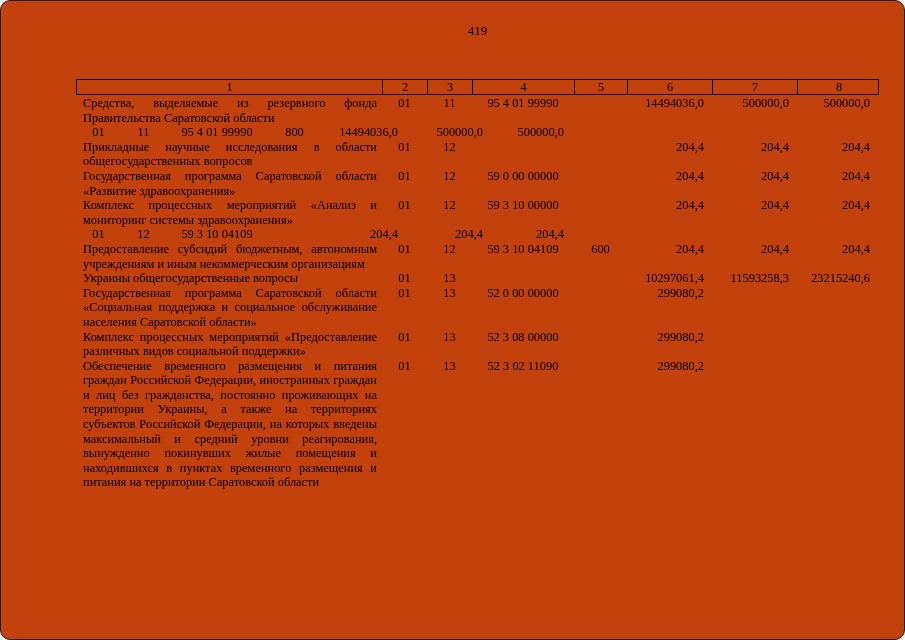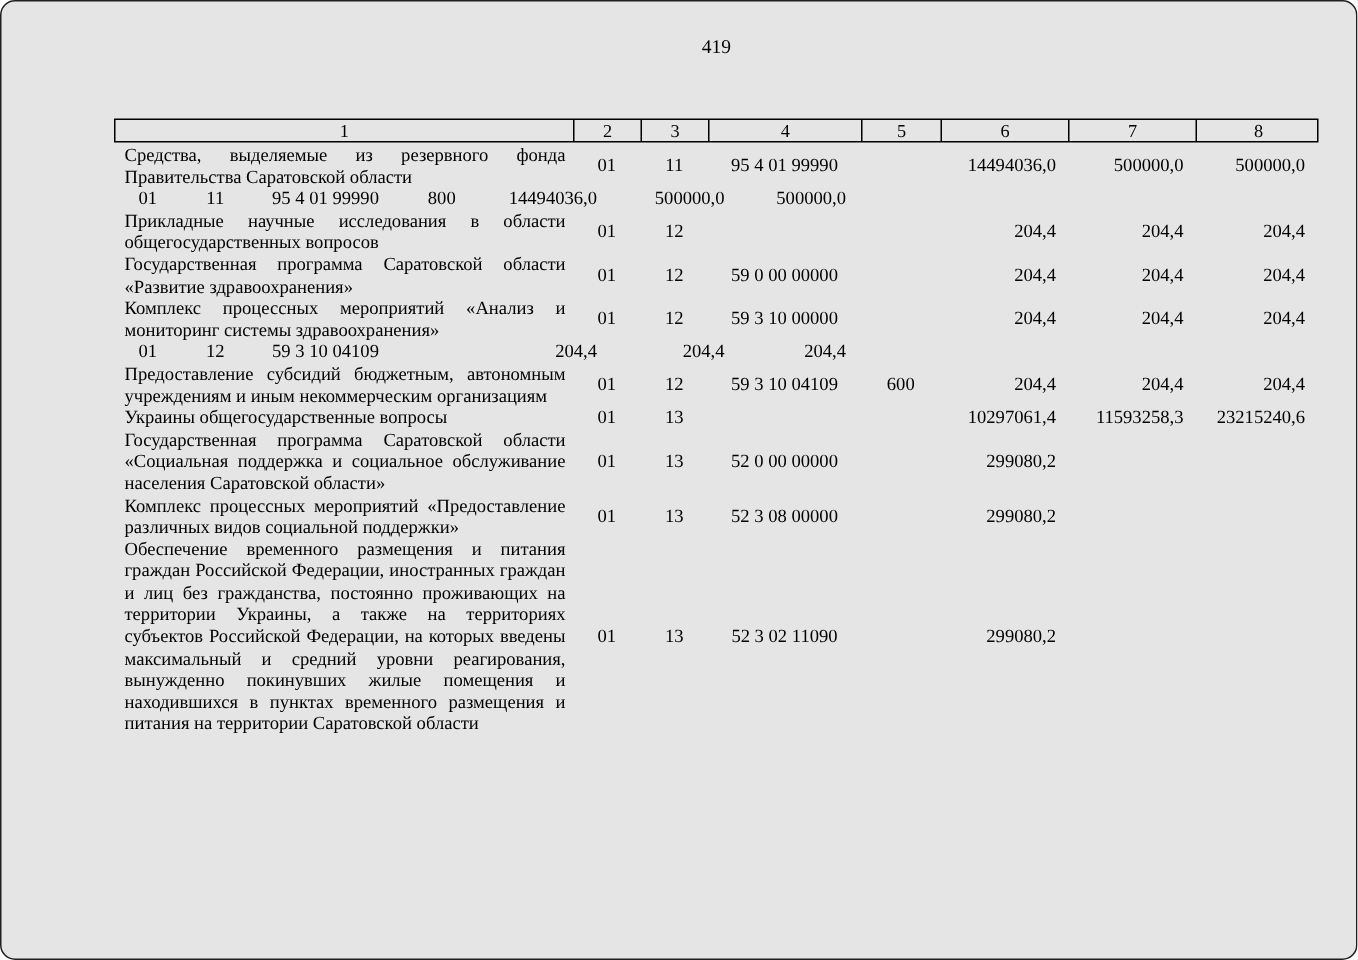--- a/index.html
+++ b/index.html
@@ -7,21 +7,21 @@
   body {
     font-family: "Liberation Serif", "DejaVu Serif", serif;
     color: #000;
     width: 905px;
     height: 640px;
   }
   .page {
     position: relative;
     width: 905px;
     height: 640px;
-    background: #e5e5e5;
+    background: #c2410c;
     border: 1px solid #1f1f1f;
     border-radius: 10px;
     overflow: hidden;
   }
   .page-number {
     position: absolute;
     top: 22px;
     left: 75px;
     width: 803px;
     text-align: center;
@@ -44,21 +44,21 @@
     text-align: center;
     padding: 0;
     font-size: 12.2px;
     line-height: 14px;
     border-right: 1px solid #000;
   }
   .thead .cell:last-child { border-right: none; }
   .tbody { width: 100%; }
   .trow {
     display: flex;
-    align-items: center;
+    align-items: flex-start;
   }
   .cell { flex: 0 0 auto; }
   .col1 {
     width: 306px;
     text-align: justify;
     padding-left: 7px;
     padding-right: 5px;
     hyphens: auto;
     -webkit-hyphens: auto;
   }

